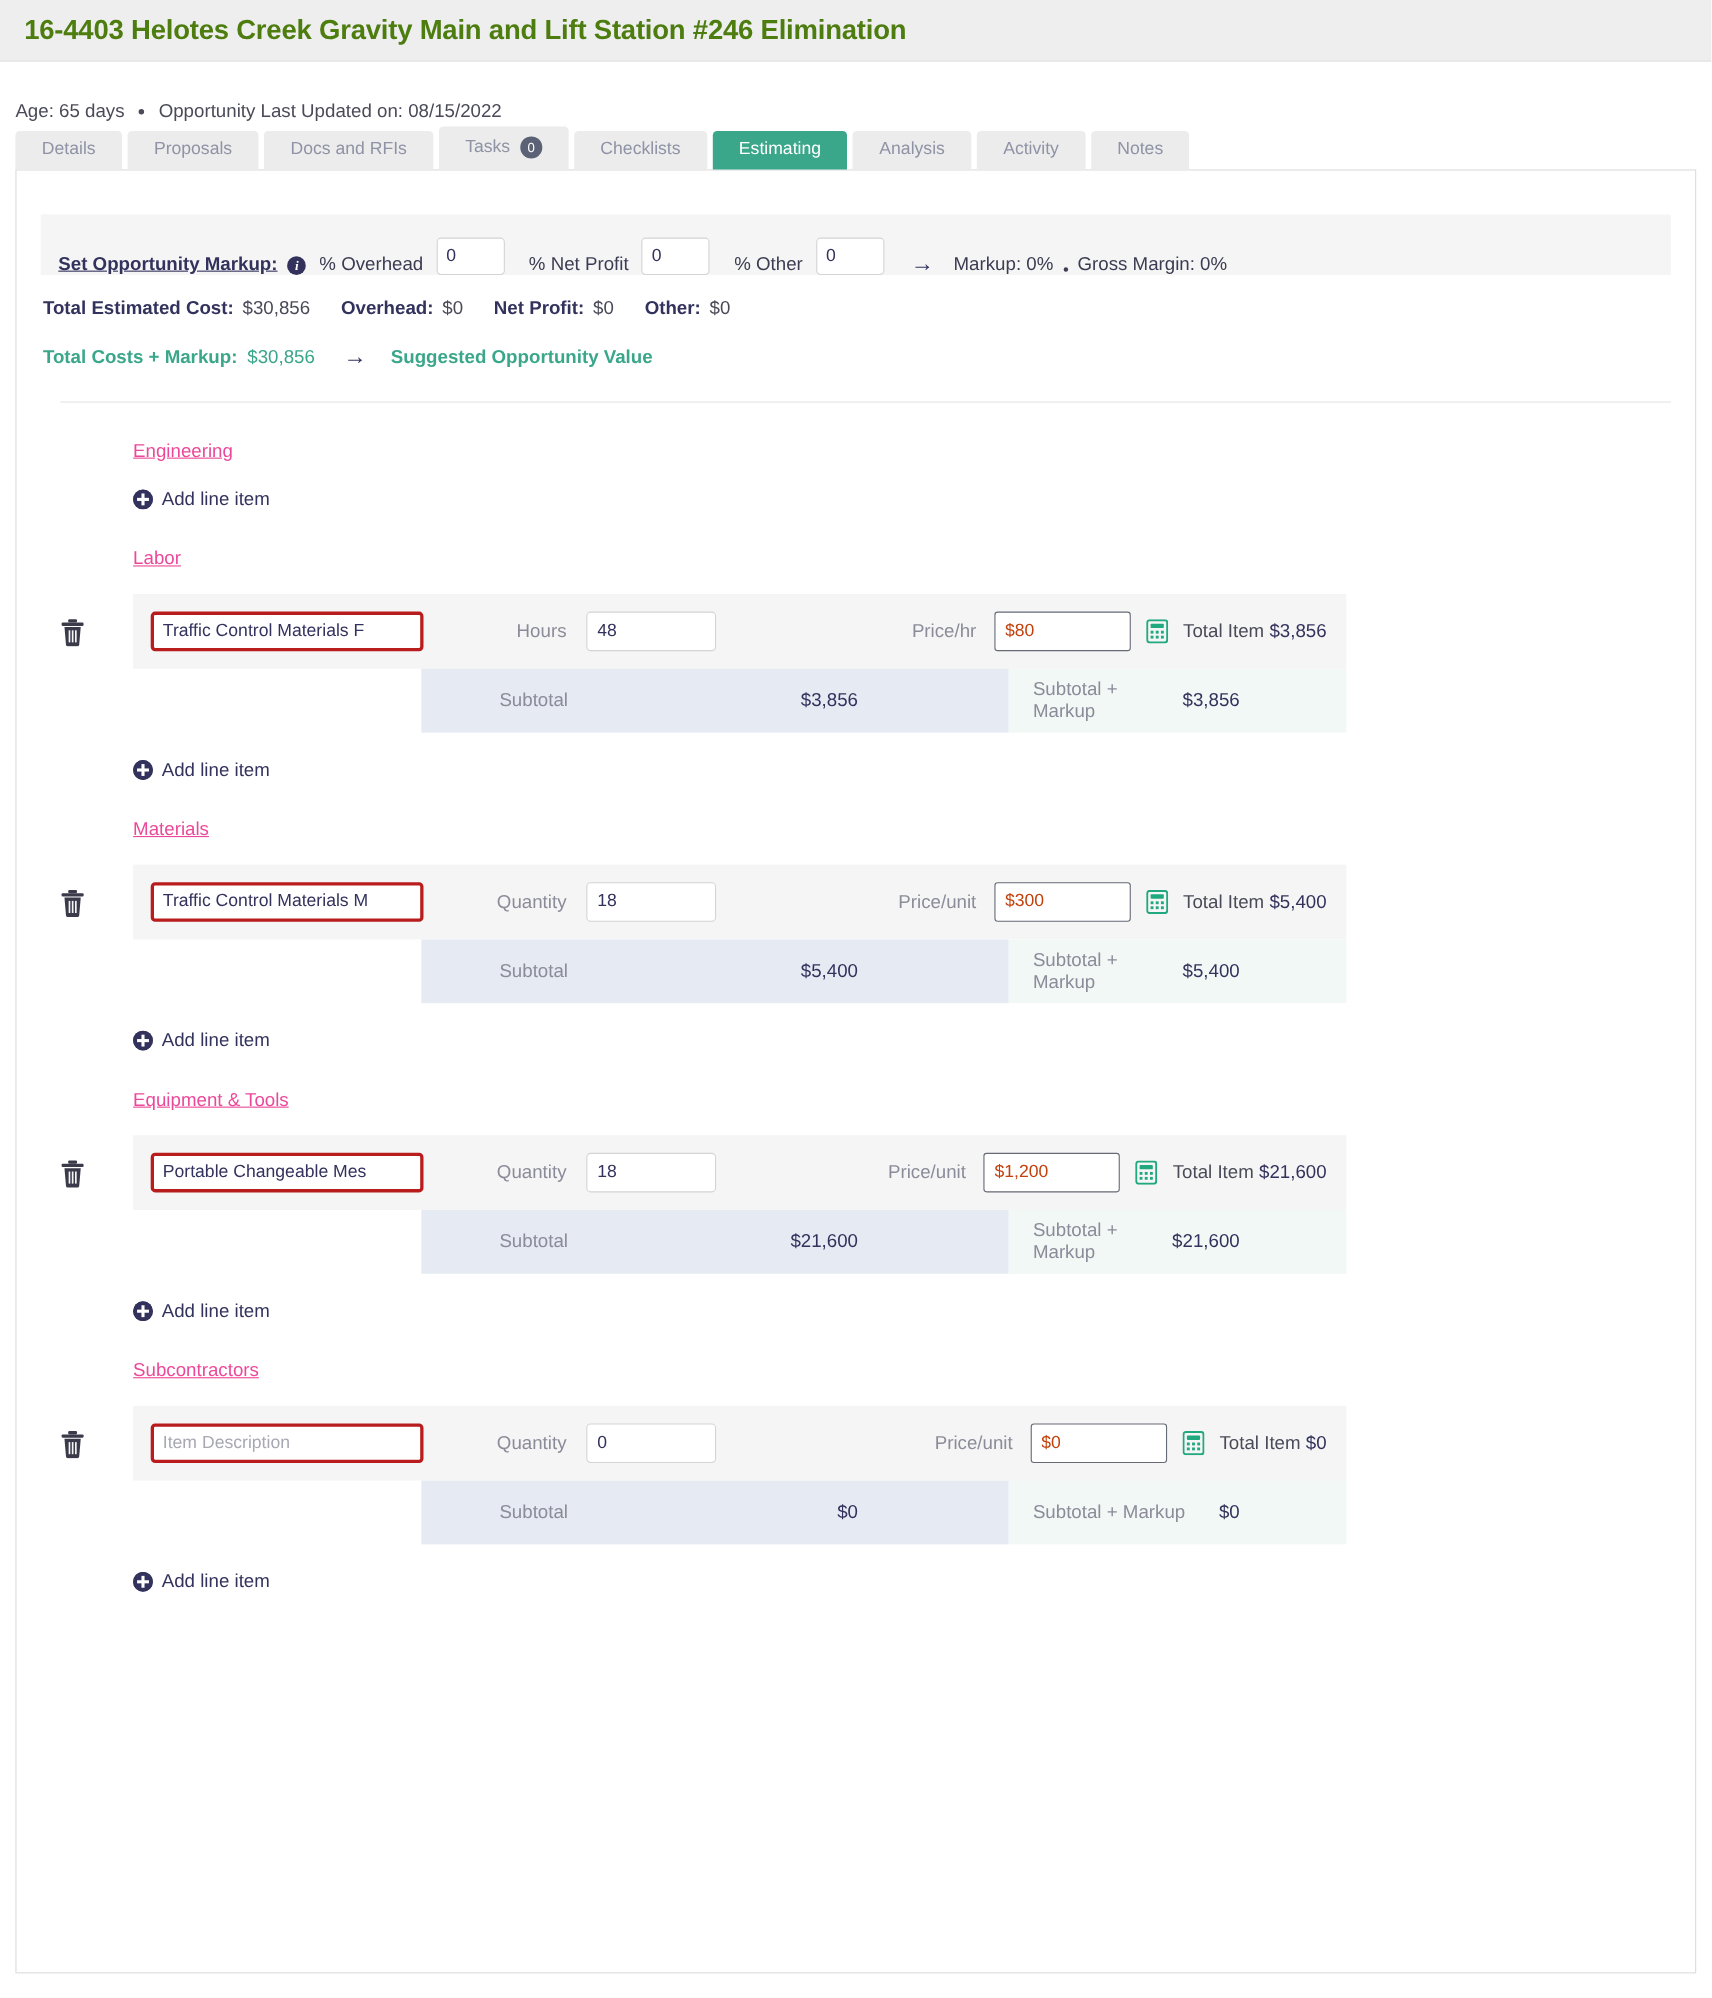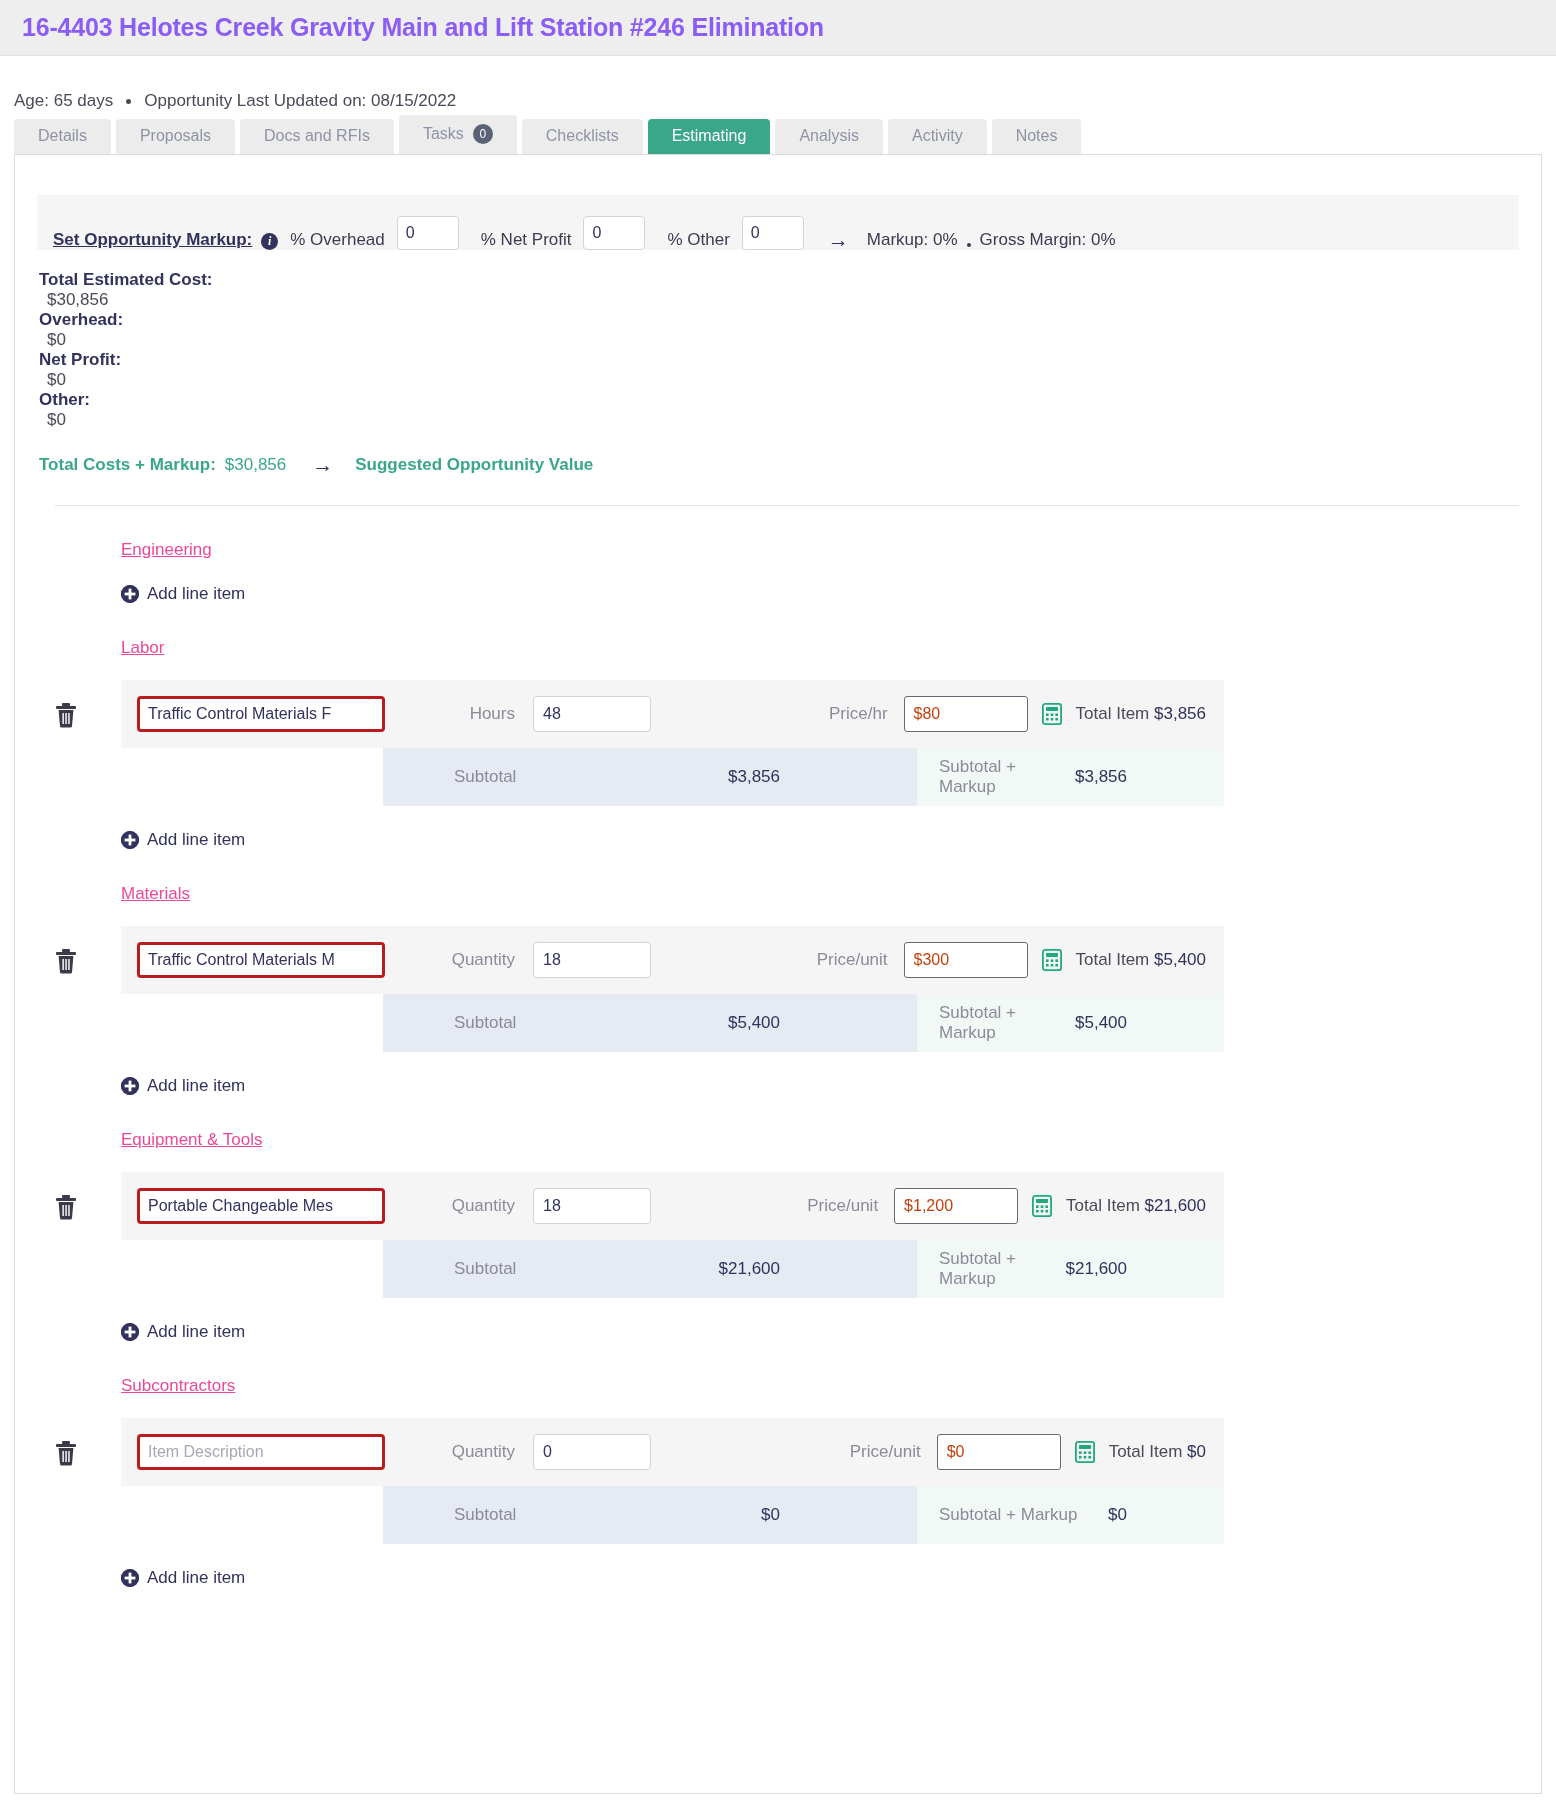--- a/index.html
+++ b/index.html
@@ -16,21 +16,21 @@
     background: #eeeeee;
     height: 56px;
     display: flex;
     align-items: center;
     padding: 0 22px;
     border-bottom: 1px solid #e2e2e2;
   }
   .page-title {
     font-size: 25px;
     font-weight: bold;
-    color: #8b5cf6;
+    color: #4d7c0f;
     letter-spacing: -0.2px;
     white-space: nowrap;
   }
 
   .meta-row {
     padding: 28px 0 0 14px;
     font-size: 17px;
     color: #4a4a58;
     display: flex;
     align-items: center;
@@ -149,25 +149,24 @@
     width: 4px; height: 4px;
     border-radius: 50%;
     background: #3b3b52;
     margin: 0 9px 3px 9px;
     vertical-align: middle;
   }
 
   
   .totals-row {
     display: flex;
-    align-items: flex-start;
+    align-items: center;
     padding: 20px 22px 0 24px;
     font-size: 17px;
     gap: 0;
-    flex-direction: column;
   }
   .tot-label { font-weight: bold; color: #32325d; }
   .tot-value { color: #4a4a58; margin: 0 28px 0 8px; }
 
   .totals-markup-row {
     display: flex;
     align-items: flex-end;
     padding: 24px 22px 0 24px;
     font-size: 17px;
     color: #3aa68a;

